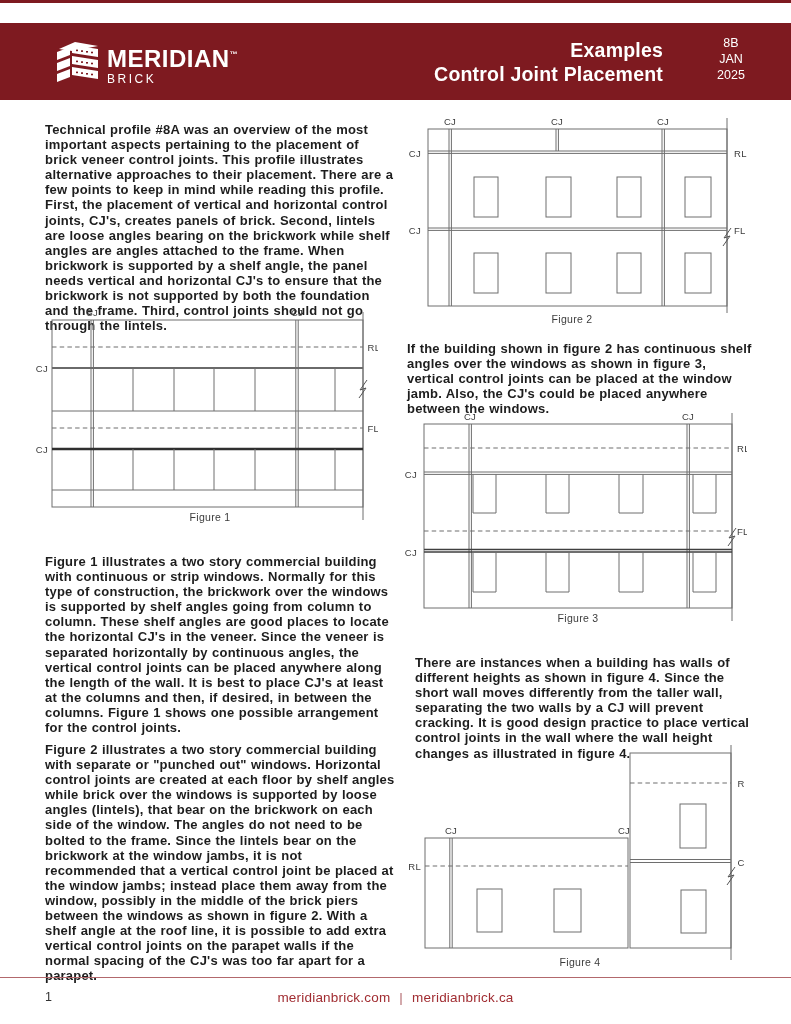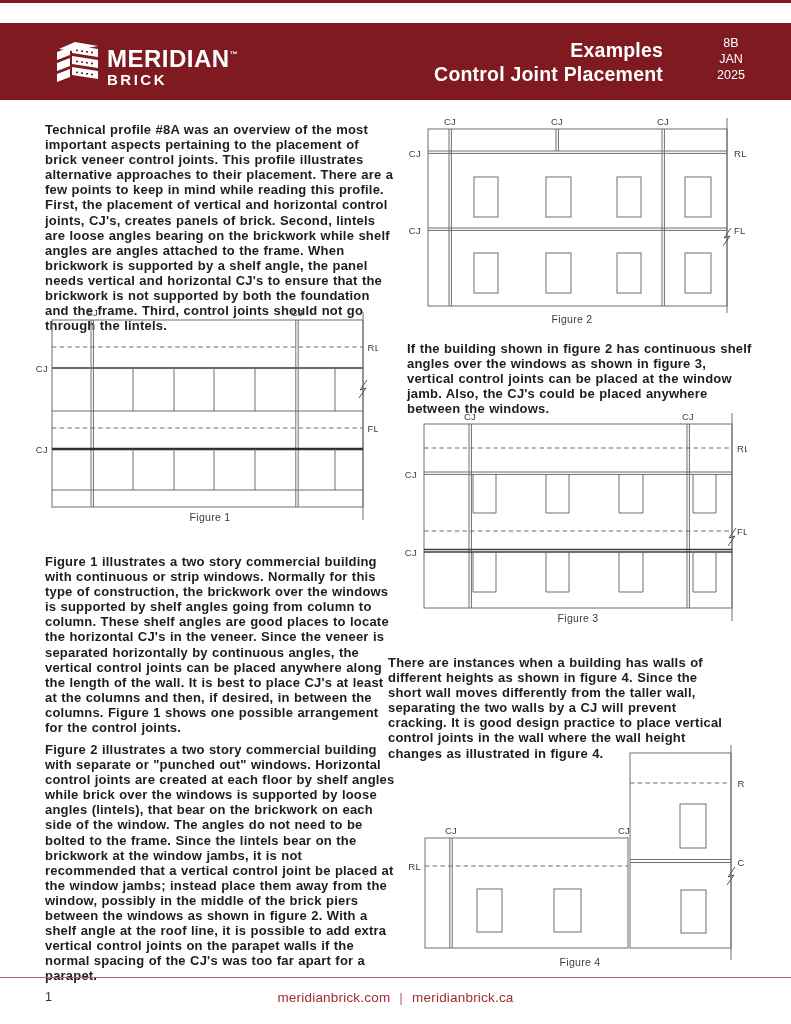--- a/index.html
+++ b/index.html
@@ -5,21 +5,21 @@
   html,body{margin:0;padding:0;background:#e9e9e9;}
   .page{position:relative;width:791px;height:1024px;background:#ffffff;
         font-family:"Liberation Sans",sans-serif;overflow:hidden;margin:0 auto;}
   .topline{position:absolute;top:0;left:0;width:791px;height:3px;background:#7e1a20;}
   .header{position:absolute;top:23px;left:0;width:791px;height:77px;background:#7e1a20;color:#fff;}
   .logo{position:absolute;left:54px;top:13px;display:flex;align-items:flex-start;}
   .logo-icon{width:46px;height:50px;}
   .brand-text{margin-left:7px;margin-top:6px;}
   .brand-name{font-size:24px;font-weight:bold;letter-spacing:0.5px;line-height:26px;}
   .brand-tm{font-size:8px;vertical-align:10px;font-weight:bold;}
-  .brand-sub{font-size:15px;font-weight:bold;letter-spacing:2.5px;line-height:15px;}
+  .brand-sub{font-size:12px;font-weight:normal;letter-spacing:2.5px;line-height:15px;}
   .doc-title{position:absolute;right:128px;top:15px;text-align:right;font-weight:bold;
              font-size:19.5px;line-height:24px;letter-spacing:0.2px;}
   .doc-meta{position:absolute;right:28px;top:12px;width:64px;text-align:center;font-weight:normal;
             font-size:12.5px;line-height:16px;}
   .para{position:absolute;font-size:13px;line-height:15.1px;letter-spacing:0.2px;
         word-spacing:0.5px;color:#1d1d1d;font-weight:bold;}
   .fig{position:absolute;}
   .fig line,.fig rect,.fig polyline,.fig path{stroke:#6e6e6e;stroke-width:1;fill:none;}
   .fig .dash{stroke-dasharray:4.5 3.2;stroke-width:1.1;}
   .fig .thick{stroke:#2f2f2f;stroke-width:2.6;}
@@ -208,21 +208,21 @@
 
     <g>
       <polyline points="71,146 71,186 94,186 94,146"></polyline>
       <polyline points="144,146 144,186 167,186 167,146"></polyline>
       <polyline points="217,146 217,186 241,186 241,146"></polyline>
       <polyline points="291,146 291,186 314,186 314,146"></polyline>
     </g>
     <text class="cap" x="176" y="216">Figure 3</text>
   </svg>
 
-  <p class="para" style="left:388px;top:642px;width:345px;">There are instances when a building has walls of different heights as shown in figure 4. Since the short wall moves differently from the taller wall, separating the two walls by a CJ will prevent cracking. It is good design practice to place vertical control joints in the wall where the wall height changes as illustrated in figure 4.</p>
+  <p class="para" style="left:415px;top:642px;width:345px;">There are instances when a building has walls of different heights as shown in figure 4. Since the short wall moves differently from the taller wall, separating the two walls by a CJ will prevent cracking. It is good design practice to place vertical control joints in the wall where the wall height changes as illustrated in figure 4.</p>
 
   <svg class="fig" style="left:400px;top:736px;" width="345" height="236" viewBox="0 0 345 236">
     <line x1="331" y1="9" x2="331" y2="224"></line>
 
     <rect x="230" y="17" width="101" height="195"></rect>
 
     <rect x="25" y="102" width="203" height="110"></rect>
 
     <line x1="49.8" y1="102" x2="49.8" y2="212"></line>
       <line x1="52.2" y1="102" x2="52.2" y2="212"></line>

